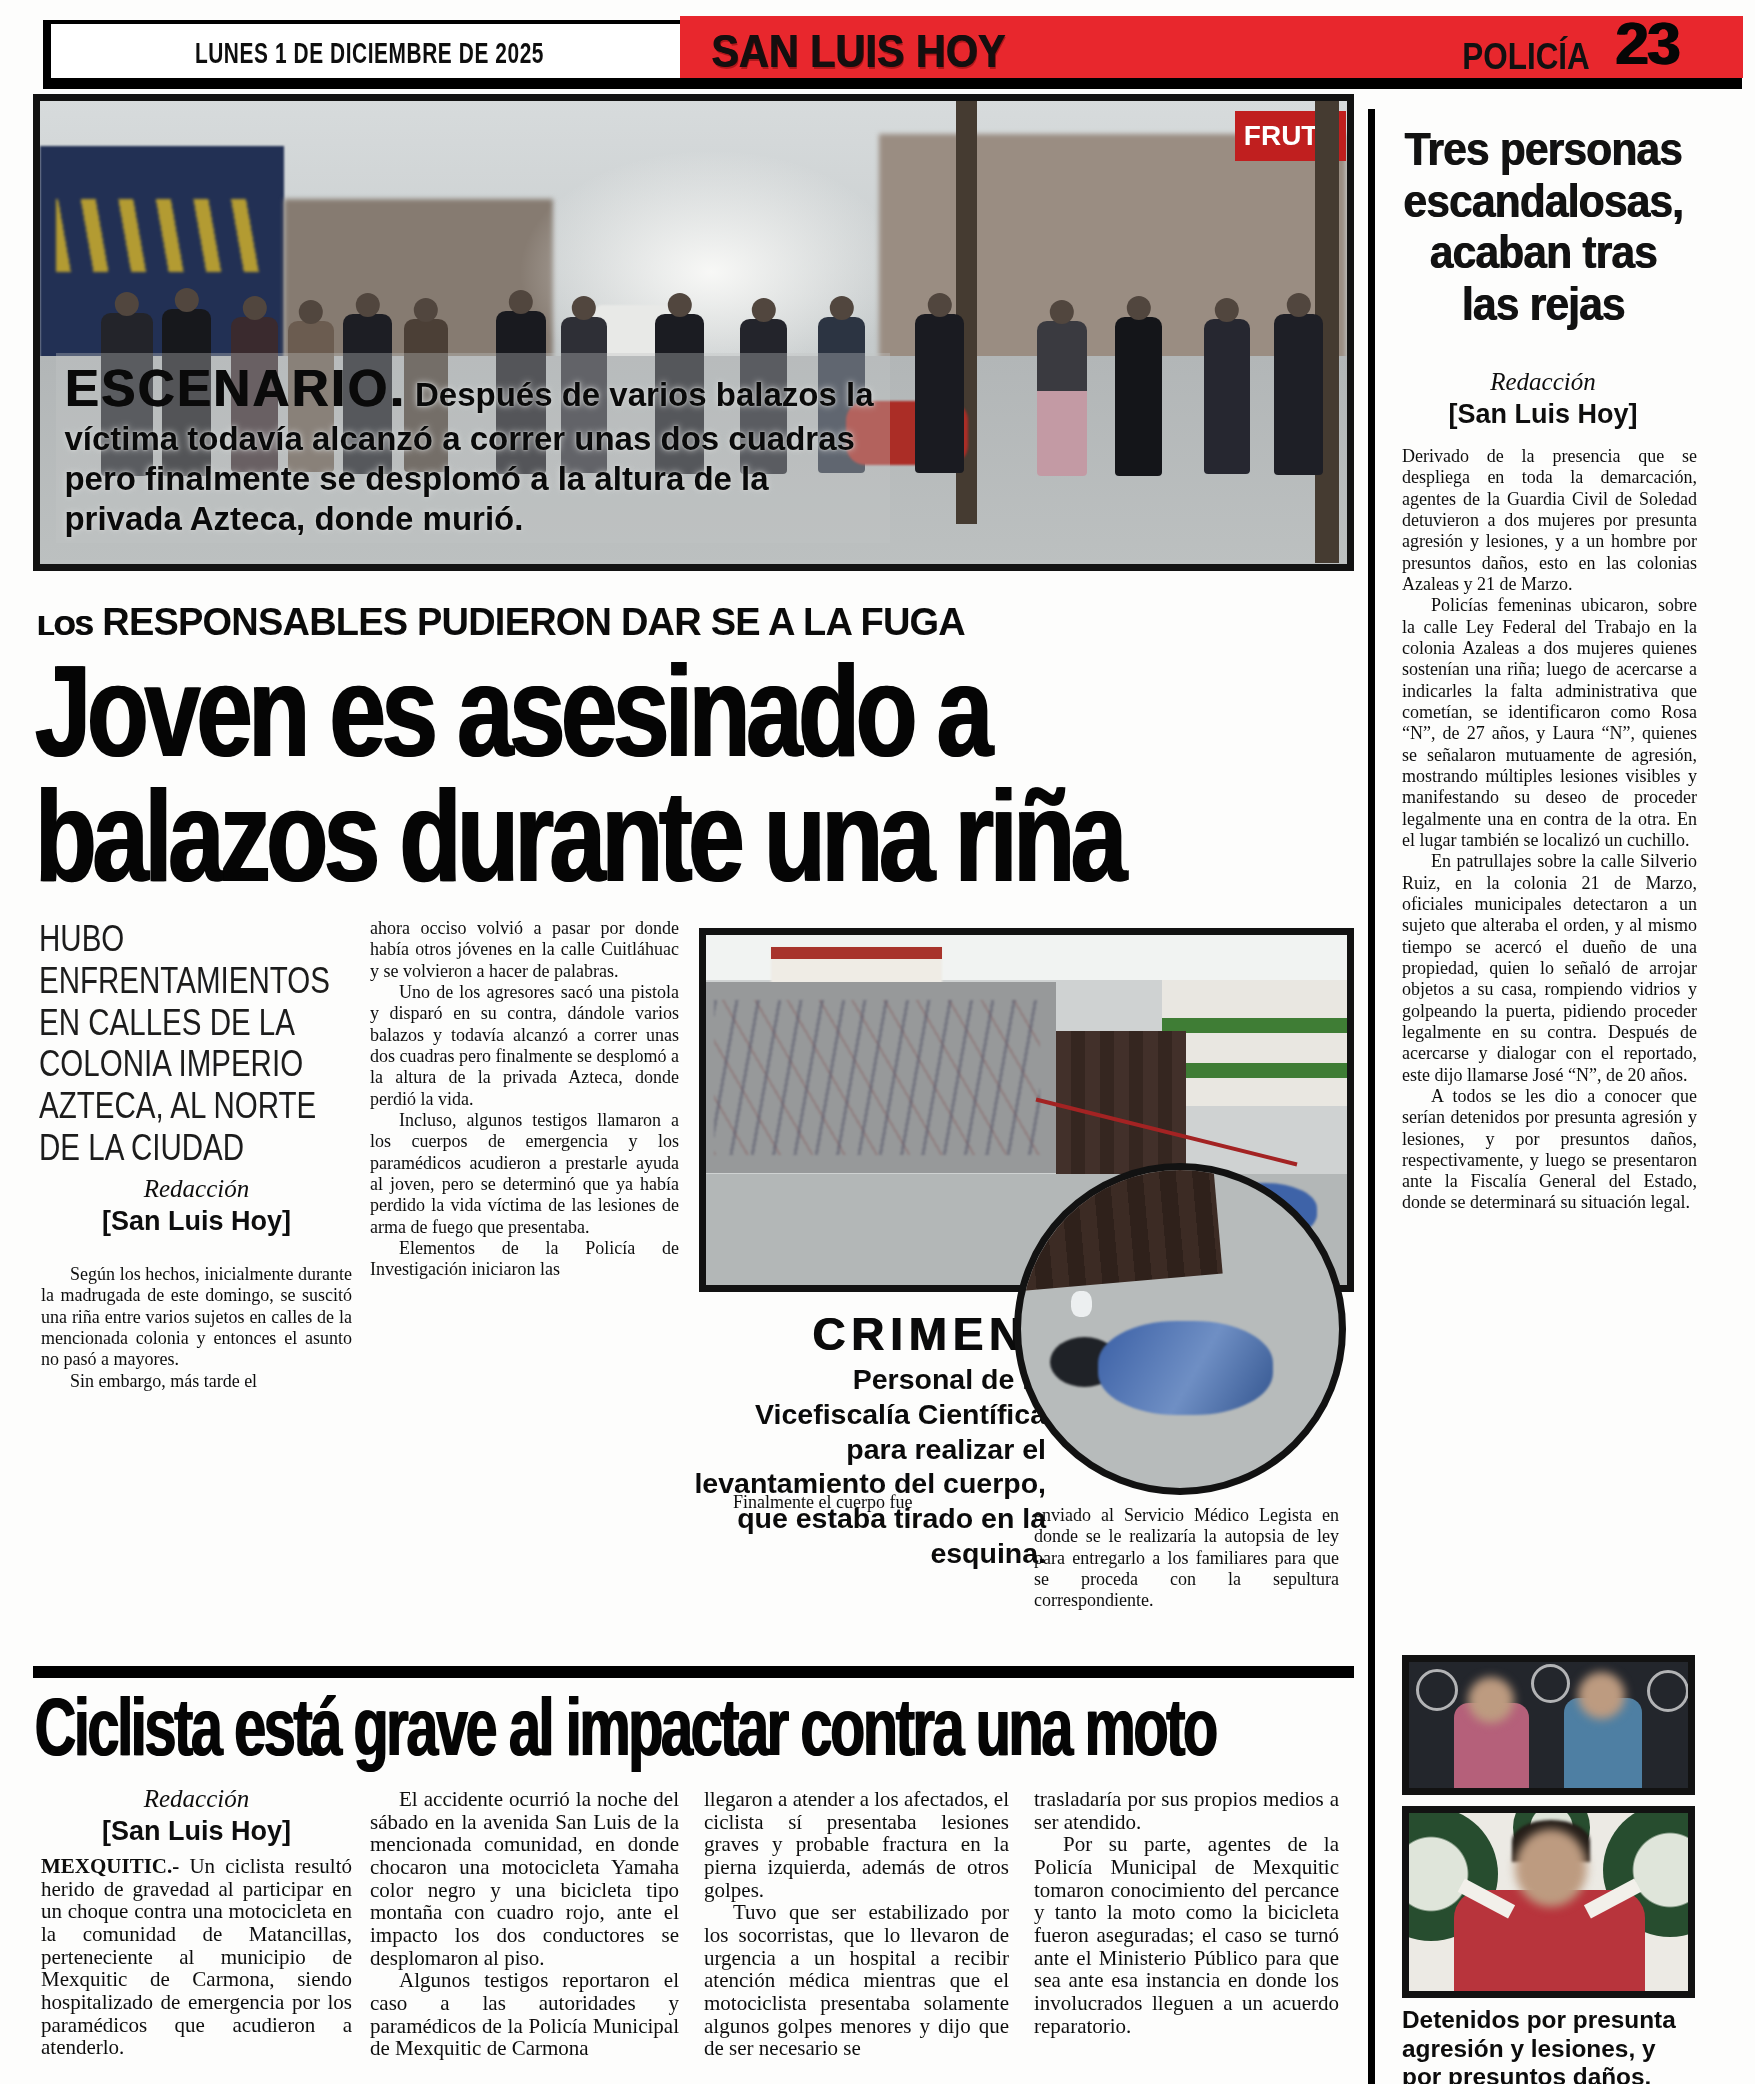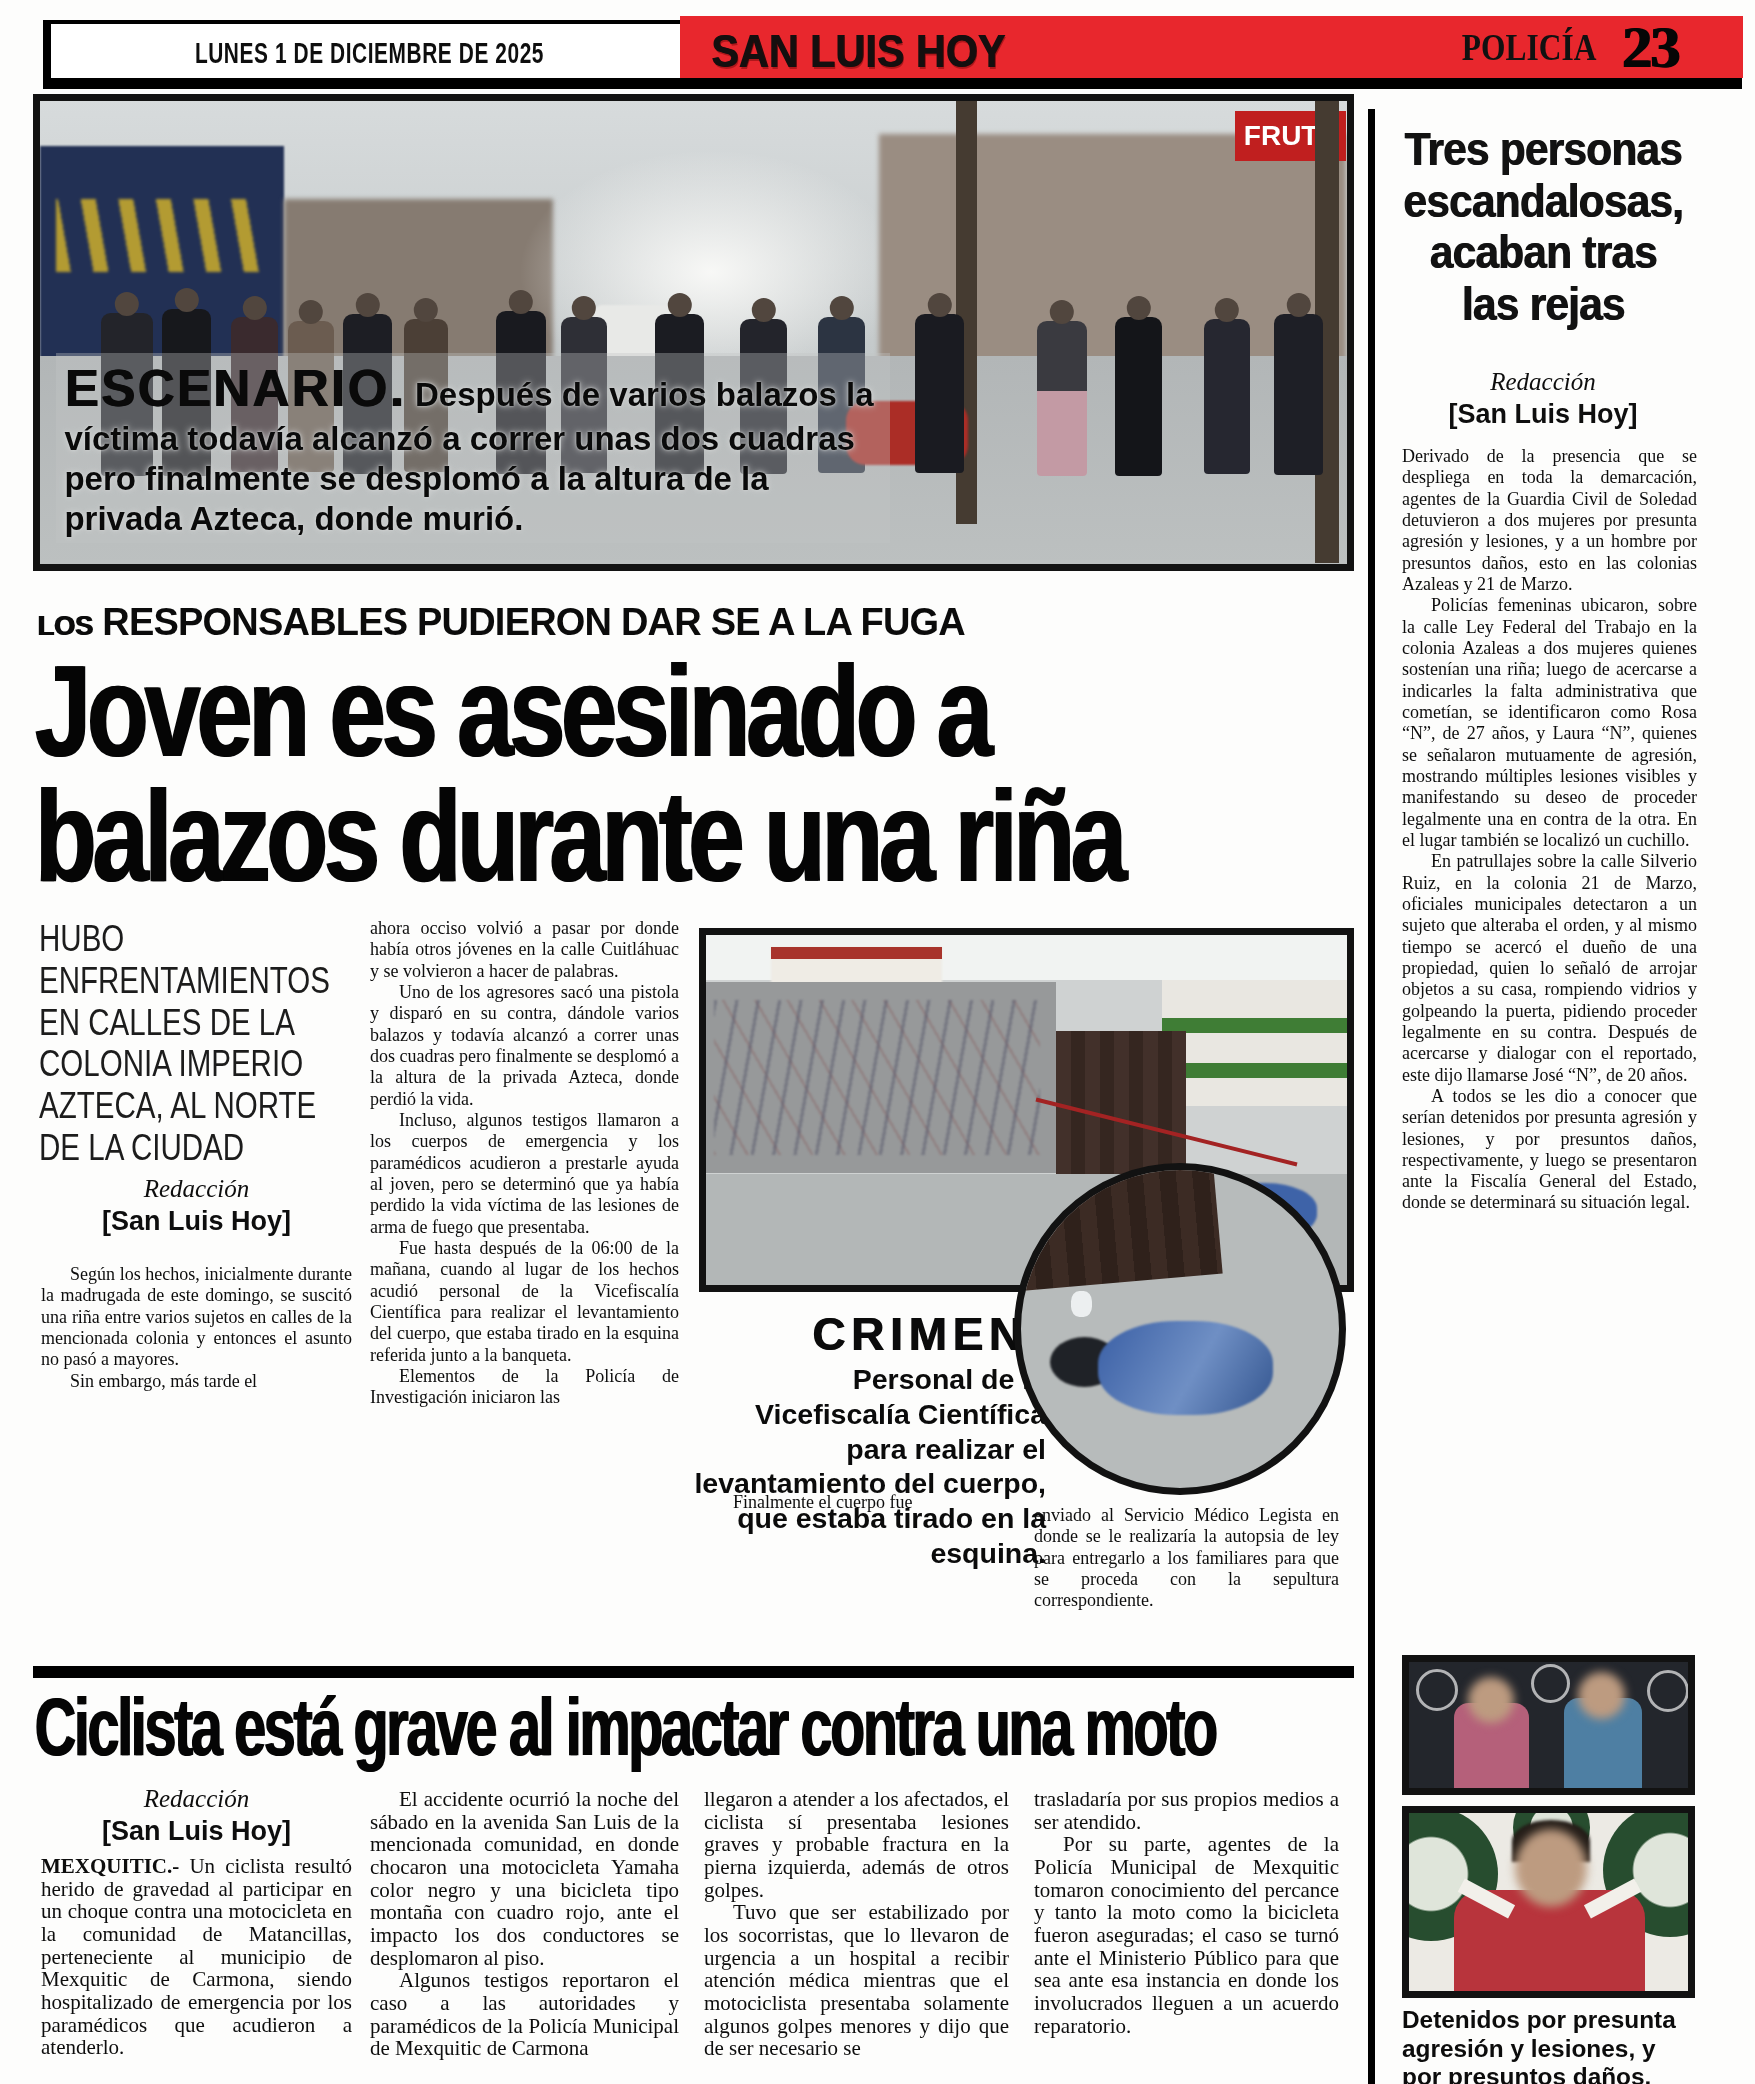--- a/index.html
+++ b/index.html
@@ -8,21 +8,21 @@
   .abs{position:absolute;}
 
   
   .date-box{left:43px;top:19.5px;width:637px;height:59px;border-top:4.1px solid #000;border-left:8.1px solid #000;
             display:flex;align-items:center;justify-content:center;background:#fff;}
   .date{font-weight:700;font-size:29px;letter-spacing:0.8px;white-space:nowrap;transform:scaleX(.72);}
   .red-bar{left:680px;top:16.3px;width:1063px;height:62px;background:var(--red,#e8272d);}
   .masthead{left:31px;top:6.5px;font-weight:700;font-size:47px;color:#140f0f;white-space:nowrap;
             transform:scaleX(.88);transform-origin:0 50%;
             text-shadow:1.6px 1.6px 0 rgba(90,0,0,.4),1.2px 0 0 currentColor;}
-  .section-wrap{right:65px;top:0;height:62px;display:flex;align-items:center;gap:13px;position:absolute;font-family:Liberation Serif, serif;}
+  .section-wrap{right:65px;top:0;height:62px;display:flex;align-items:flex-end;gap:13px;position:absolute;}
   .section{font-weight:700;font-size:37px;color:#111;transform:scaleX(.85);white-space:nowrap;}
   .pageno{font-weight:700;font-size:60px;letter-spacing:-1.6px;color:#060606;text-shadow:2px 0 0 currentColor;}
   .header-rule{left:43px;top:78px;width:1699px;height:11.4px;background:#000;}
 
   
   .photo{border:7.3px solid #121212;box-sizing:border-box;overflow:visible;background:#cfd2d2;}
   .photo .inner{position:absolute;inset:0;overflow:hidden;}
 
   
   .sky{left:0;top:0;right:0;height:269px;background:linear-gradient(#d7dbdc,#c3c8c9);}
@@ -185,21 +185,20 @@
 
   <div class="abs bodytext clip" style="left:41px;top:1264px;width:311px;height:397px;">
     <p class="ind">Según los hechos, inicialmente durante la madrugada de este domingo, se suscitó una riña entre varios sujetos en calles de la mencionada colonia y entonces el asunto no pasó a mayores.</p>
     <p class="ind">Sin embargo, más tarde el</p>
   </div>
 
   <div class="abs bodytext clip" style="left:370px;top:918px;width:309px;height:745px;">
     <p>ahora occiso volvió a pasar por donde había otros jóvenes en la calle Cuitláhuac y se volvieron a hacer de palabras.</p>
     <p class="ind">Uno de los agresores sacó una pistola y disparó en su contra, dándole varios balazos y todavía alcanzó a correr unas dos cuadras pero finalmente se desplomó a la altura de la privada Azteca, donde perdió la vida.</p>
     <p class="ind">Incluso, algunos testigos llamaron a los cuerpos de emergencia y los paramédicos acudieron a prestarle ayuda al joven, pero se determinó que ya había perdido la vida víctima de las lesiones de arma de fuego que presentaba.</p>
-    <p class="ind">Fue hasta después de la 06:00 de la mañana, cuando al lugar de los hechos acudió personal de la Vicefiscalía Científica para realizar el levantamiento del cuerpo, que estaba tirado en la esquina referida junto a la banqueta.</p>
     <p class="ind">Elementos de la Policía de Investigación iniciaron las</p>
   </div>
 
   <div class="abs photo" style="left:699px;top:928px;width:655px;height:364px;">
     <div class="inner">
       <div class="abs c-sky"></div>
       <div class="abs c-house"></div>
       <div class="abs c-roof"></div>
       <div class="abs c-wall"></div>
       <div class="abs c-graf"></div>

